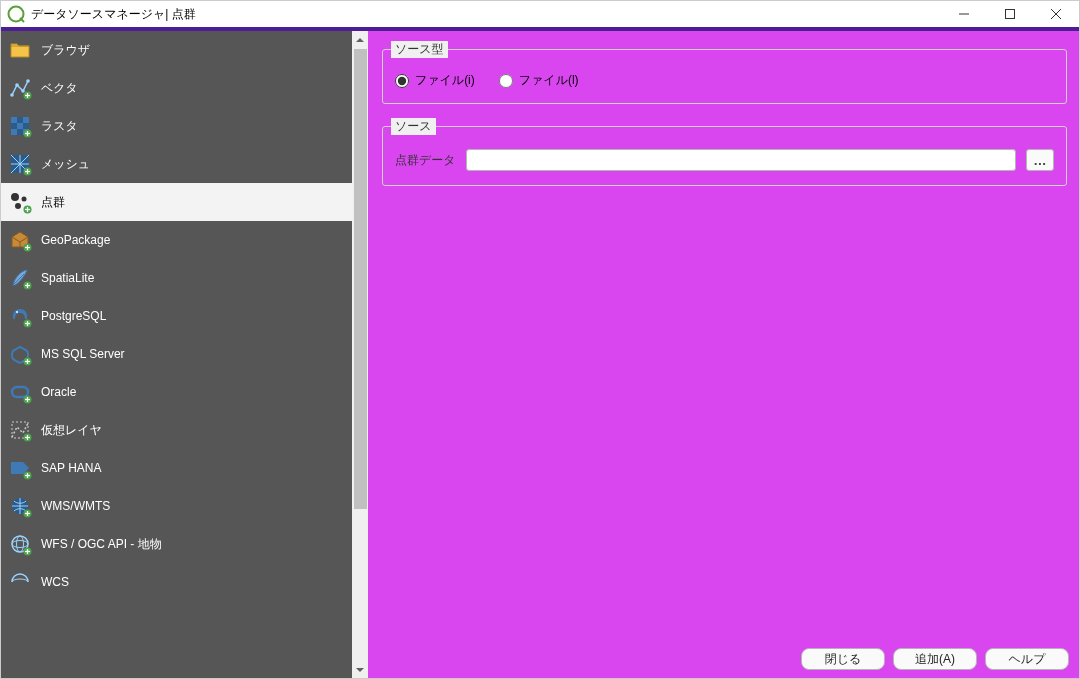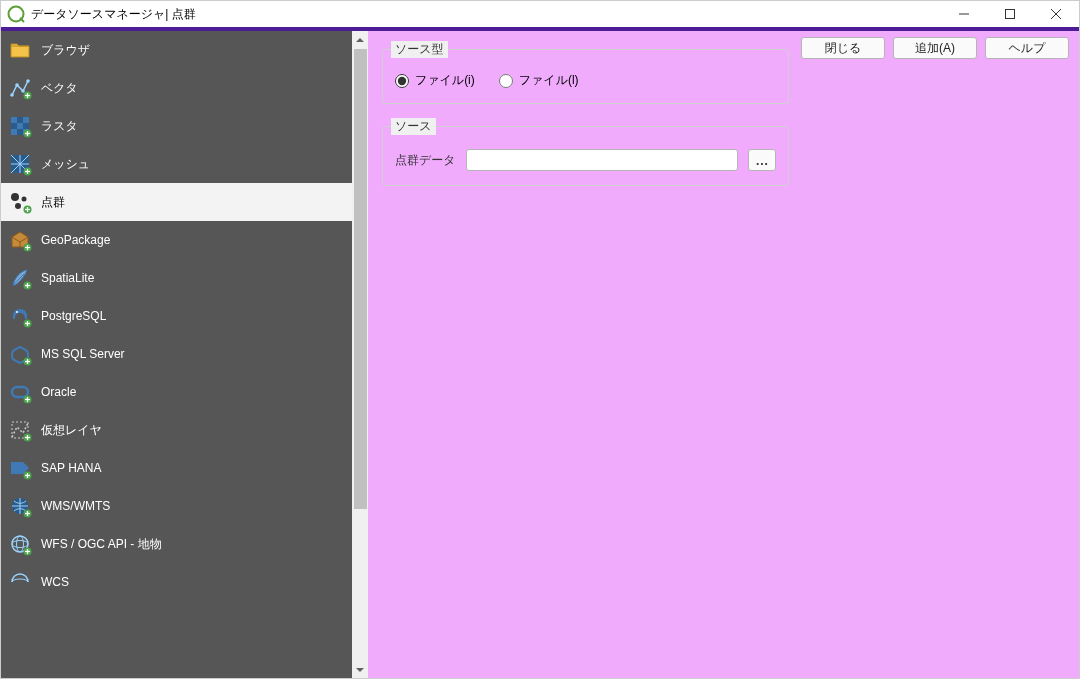--- a/index.html
+++ b/index.html
@@ -22,37 +22,37 @@
   .scroll-arrow.bottom { bottom: 0; }
   .scroll-arrow svg { width:8px; height:8px; fill:#606060; }
   .scroll-thumb { position:absolute; left:2px; width:13px; top:18px; height:460px; background:#c0c0c0; }
 
   .sb-item { height: 38px; display: flex; align-items: center; padding: 0 8px; gap: 10px; cursor: default; }
   .sb-item .icon { width: 22px; height: 22px; display: flex; align-items:center; justify-content:center; flex: 0 0 22px; }
   .sb-item span.lbl { color: #fff; }
   .sb-item.selected { background: #f3f3f3; }
   .sb-item.selected span.lbl { color: #000; }
 
-  .content { flex: 1; background: #f0abfc; position: relative; display: flex; }
+  .content { flex: 1; background: #d946ef; position: relative; display: flex; flex-direction: column; }
   .content-pad { padding: 10px 12px 0 14px; flex: 1; }
 
   fieldset.group { border: 1px solid #d0d0d0; border-radius: 3px; margin-bottom: 14px; padding: 14px 12px; position: relative; }
   fieldset.group legend { font-size: 12px; padding: 0 4px; color: #333; background: #f0f0f0; margin-left: -4px; }
 
   .radio-row { display: flex; gap: 24px; align-items: center; }
   .radio-row label { display: flex; align-items: center; gap: 6px; cursor: default; }
   input[type=radio] { width: 14px; height: 14px; accent-color: #333; }
 
   .src-row { display: flex; align-items: center; gap: 10px; }
   .src-row .lbl { flex: 0 0 auto; color: #333; }
   .src-row input[type=text] { flex: 1; height: 22px; border: 1px solid #b5b5b5; background: #fff; border-radius: 3px; padding: 0 4px; }
   .browse-btn { width: 28px; height: 22px; border: 1px solid #b5b5b5; background: #fafafa; border-radius: 3px; display:flex; align-items:center; justify-content:center; font-weight:bold; color:#444; }
 
   .btnbar { display: flex; justify-content: flex-end; gap: 8px; padding: 6px 10px 8px 0; }
-  .btnbar button { min-width: 84px; height: 22px; border: 1px solid #b5b5b5; background: #fafafa; border-radius: 3px; font-size: 12px; color: #222; padding: 0 10px; }
+  .btnbar button { min-width: 84px; height: 22px; border: 1px solid #b5b5b5; background: #fafafa; border-radius: 8px; font-size: 12px; color: #222; padding: 0 10px; }
 
   .tiny-plus { position:absolute; bottom:-1px; right:-1px; }
 </style>
 </head>
 <body>
 
 <div class="titlebar">
   <div class="app-icon">
     <svg viewBox="0 0 18 18">
         <circle cx="9" cy="9" r="7.5" fill="none" stroke="#5a9f3a" stroke-width="2"></circle>

